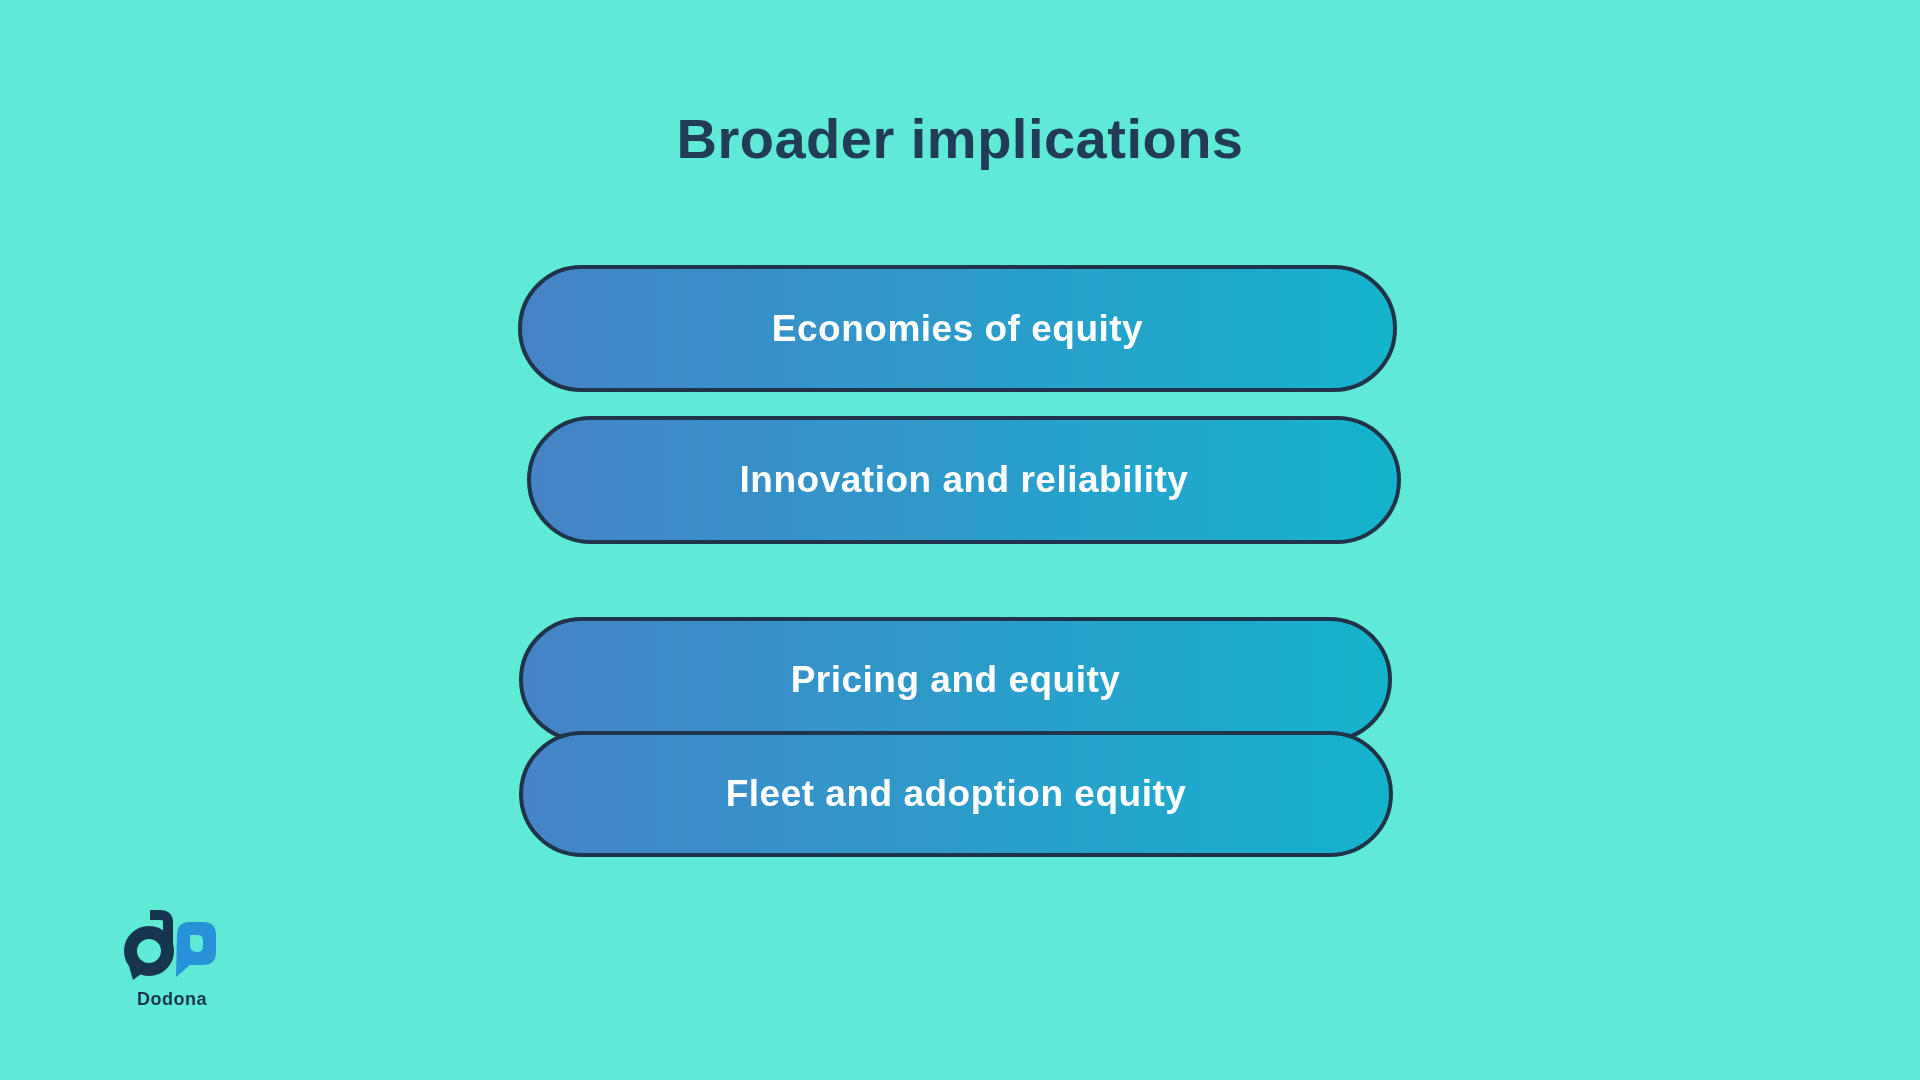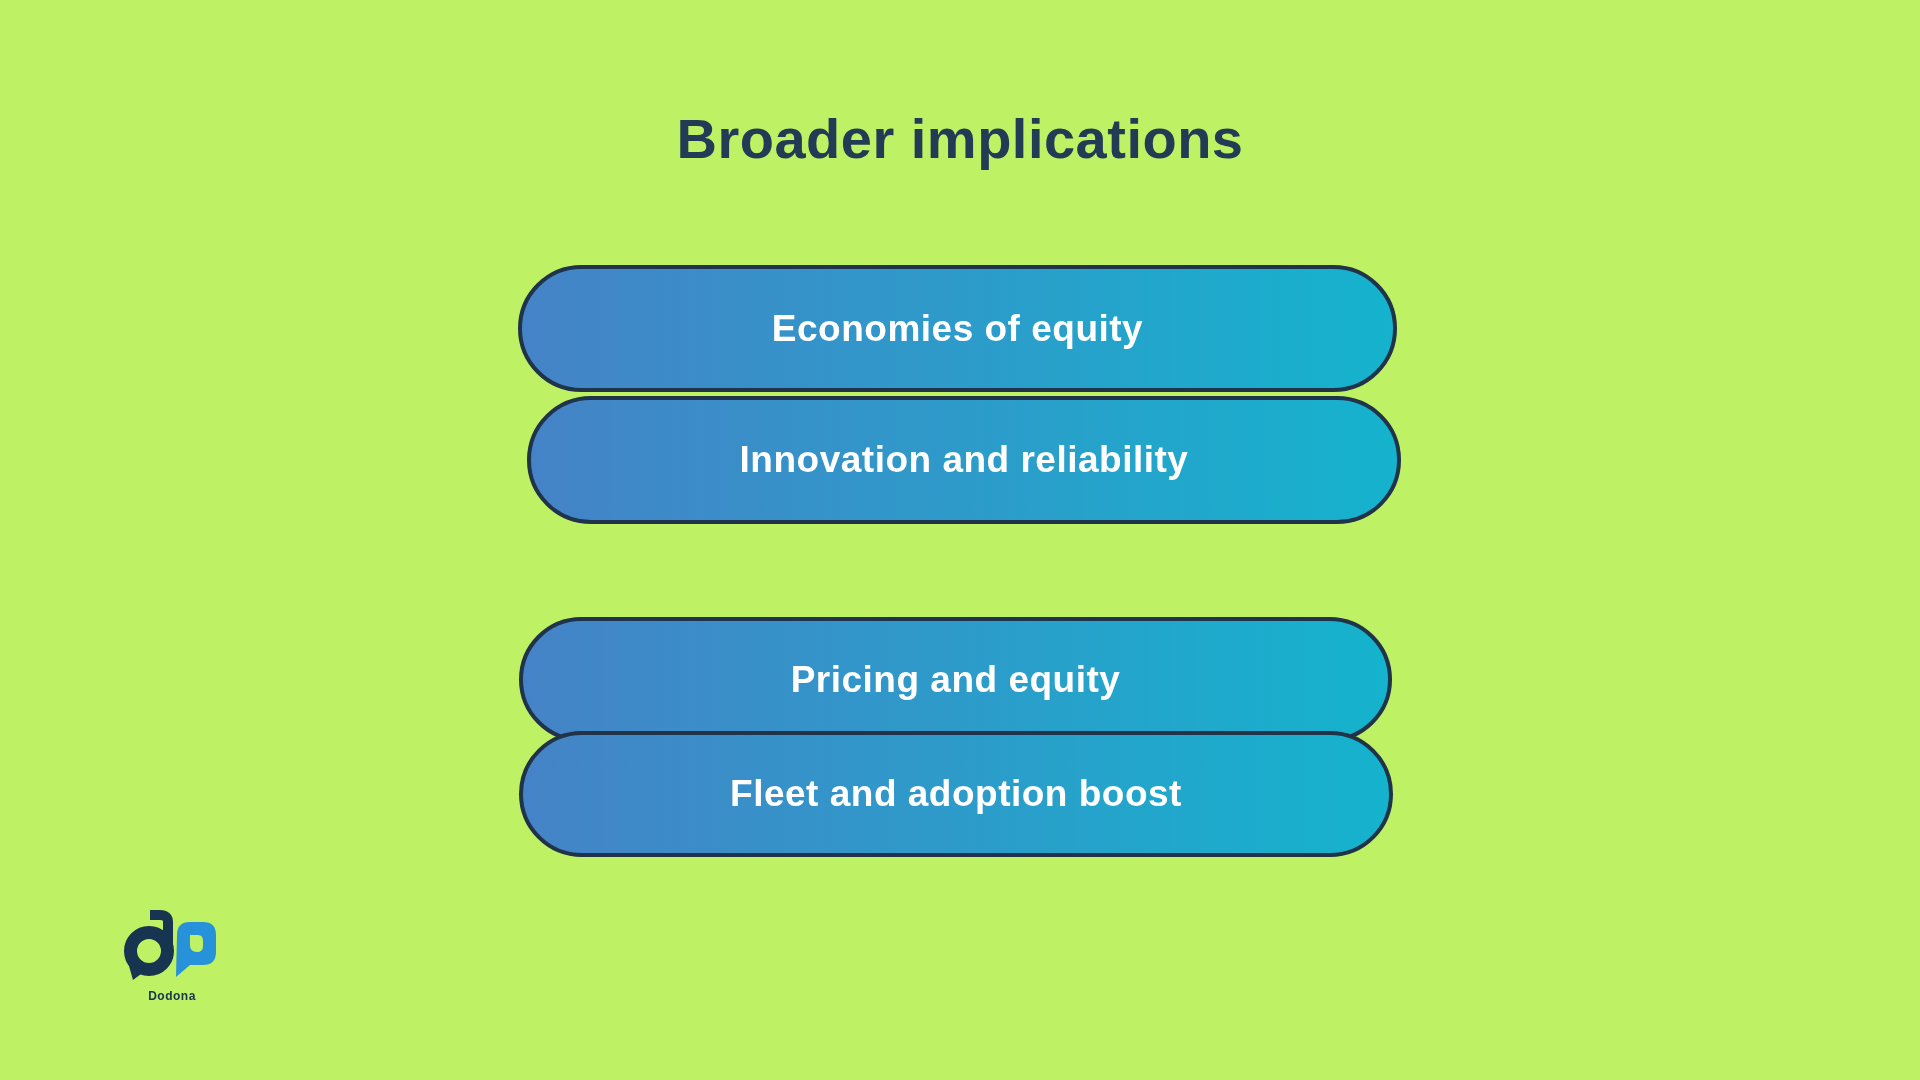--- a/index.html
+++ b/index.html
@@ -8,21 +8,21 @@
     --border:#203349;
     --title:#233c55;
     --pill-text:#ffffff;
     --logo-navy:#173450;
     --logo-blue:#2791d9;
   }
   *{margin:0;padding:0;box-sizing:border-box;}
   html,body{width:1920px;height:1080px;background:#ffffff;overflow:hidden;}
   body{font-family:"Liberation Sans","DejaVu Sans",sans-serif;position:relative;}
 
-  .slide{position:absolute;inset:0;background:#bef264;}
+  .slide{position:absolute;inset:0;background:#5eead4;}
 
   .title{
     position:absolute;
     top:106px;left:0;width:100%;
     text-align:center;
     font-size:56px;
     font-weight:700;
     letter-spacing:0.5px;
     color:var(--title);
   }
@@ -37,33 +37,33 @@
     justify-content:center;
   }
   .pill-label{
     color:var(--pill-text);
     font-size:37px;
     font-weight:700;
     letter-spacing:0.5px;
     white-space:nowrap;
   }
   .pill-1{left:518px;top:265px;width:879px;height:127px;}
-  .pill-2{left:527px;top:396px;width:874px;height:128px;text-align:right;}
+  .pill-2{left:527px;top:416px;width:874px;height:128px;text-align:right;}
   .pill-3{left:519px;top:577px;width:873px;height:125px;margin-top:40px;}
   .pill-4{left:519px;top:731px;width:874px;height:126px;}
 
   .logo{
     position:absolute;
     left:124px;top:908px;width:96px;
     display:flex;flex-direction:column;align-items:center;
   }
   .logo svg{display:block;}
   .logo-text{
     margin-top:5px;
-    font-size:12px;
+    font-size:18px;
     font-weight:700;
     letter-spacing:0.5px;
     color:var(--logo-navy);
   }
 </style>
 </head>
 <body>
 
 <div class="slide">
 
@@ -75,21 +75,21 @@
 
   <div class="pill pill-2">
     <span class="pill-label">Innovation and reliability</span>
   </div>
 
   <div class="pill pill-3">
     <span class="pill-label">Pricing and equity</span>
   </div>
 
   <div class="pill pill-4">
-    <span class="pill-label">Fleet and adoption boost</span>
+    <span class="pill-label">Fleet and adoption equity</span>
   </div>
 
   <div class="logo">
     <svg width="96" height="76" viewBox="0 0 96 74" aria-hidden="true">
 
       <g fill="var(--logo-blue)">
         <path fill-rule="evenodd" d="
           M 52,68
           L 53,26
           Q 53,13 66,13

